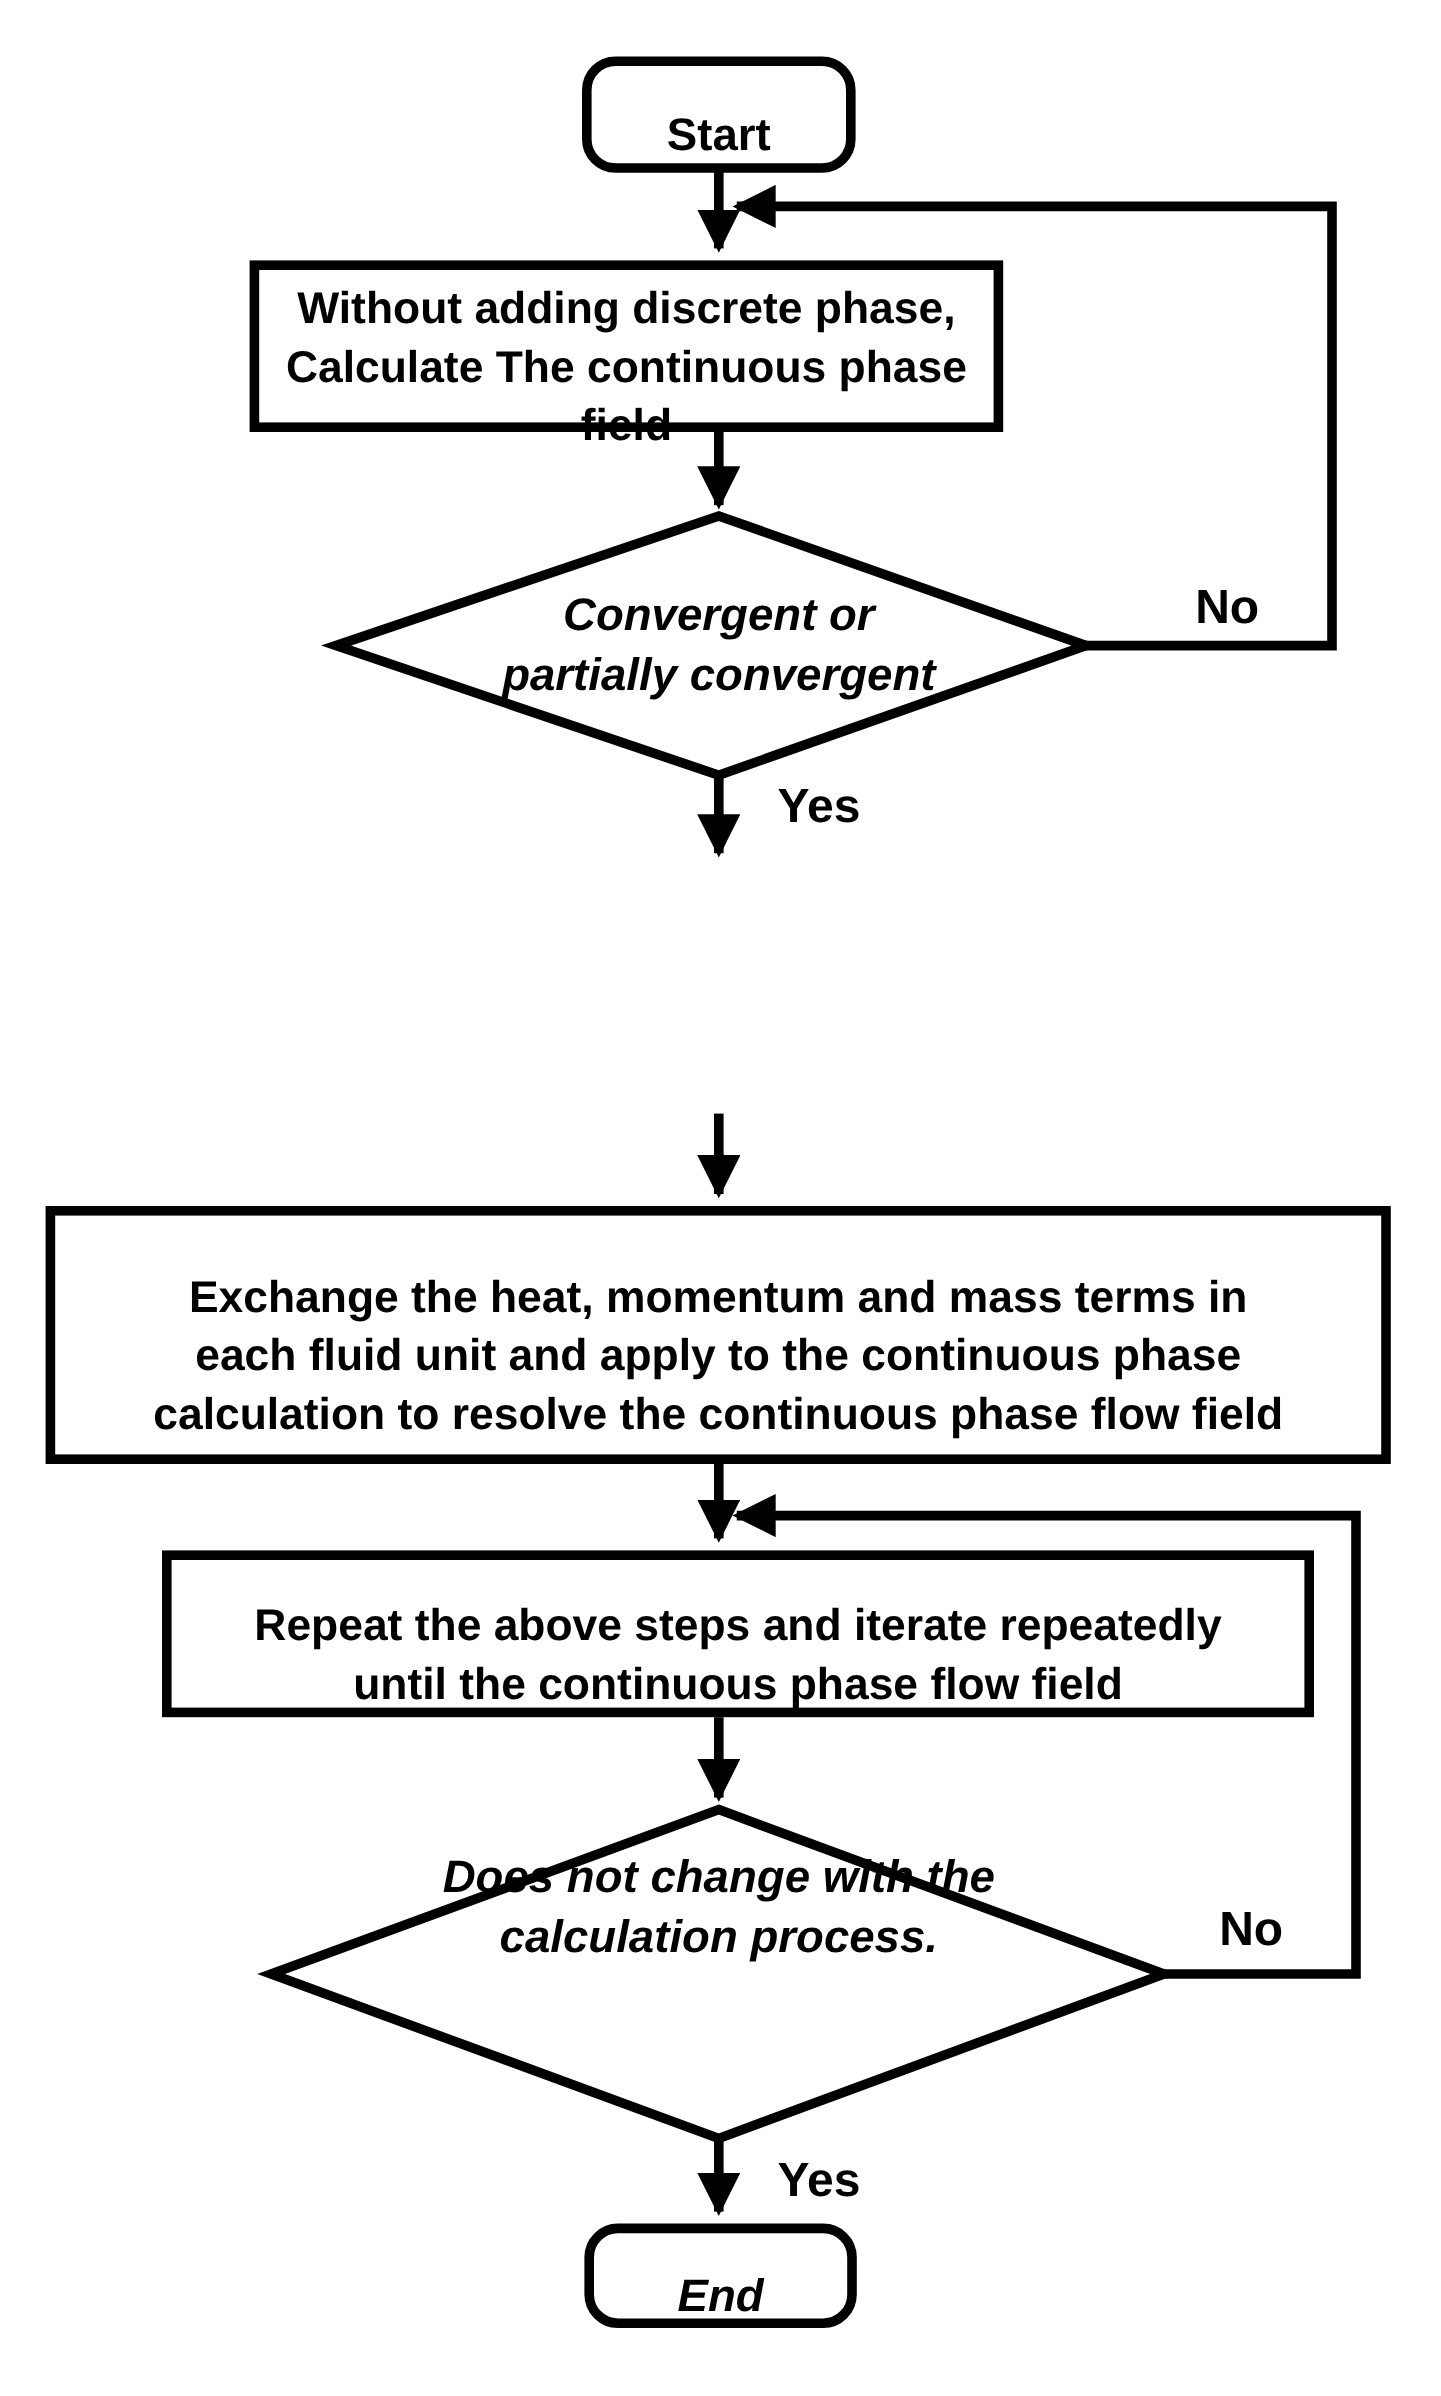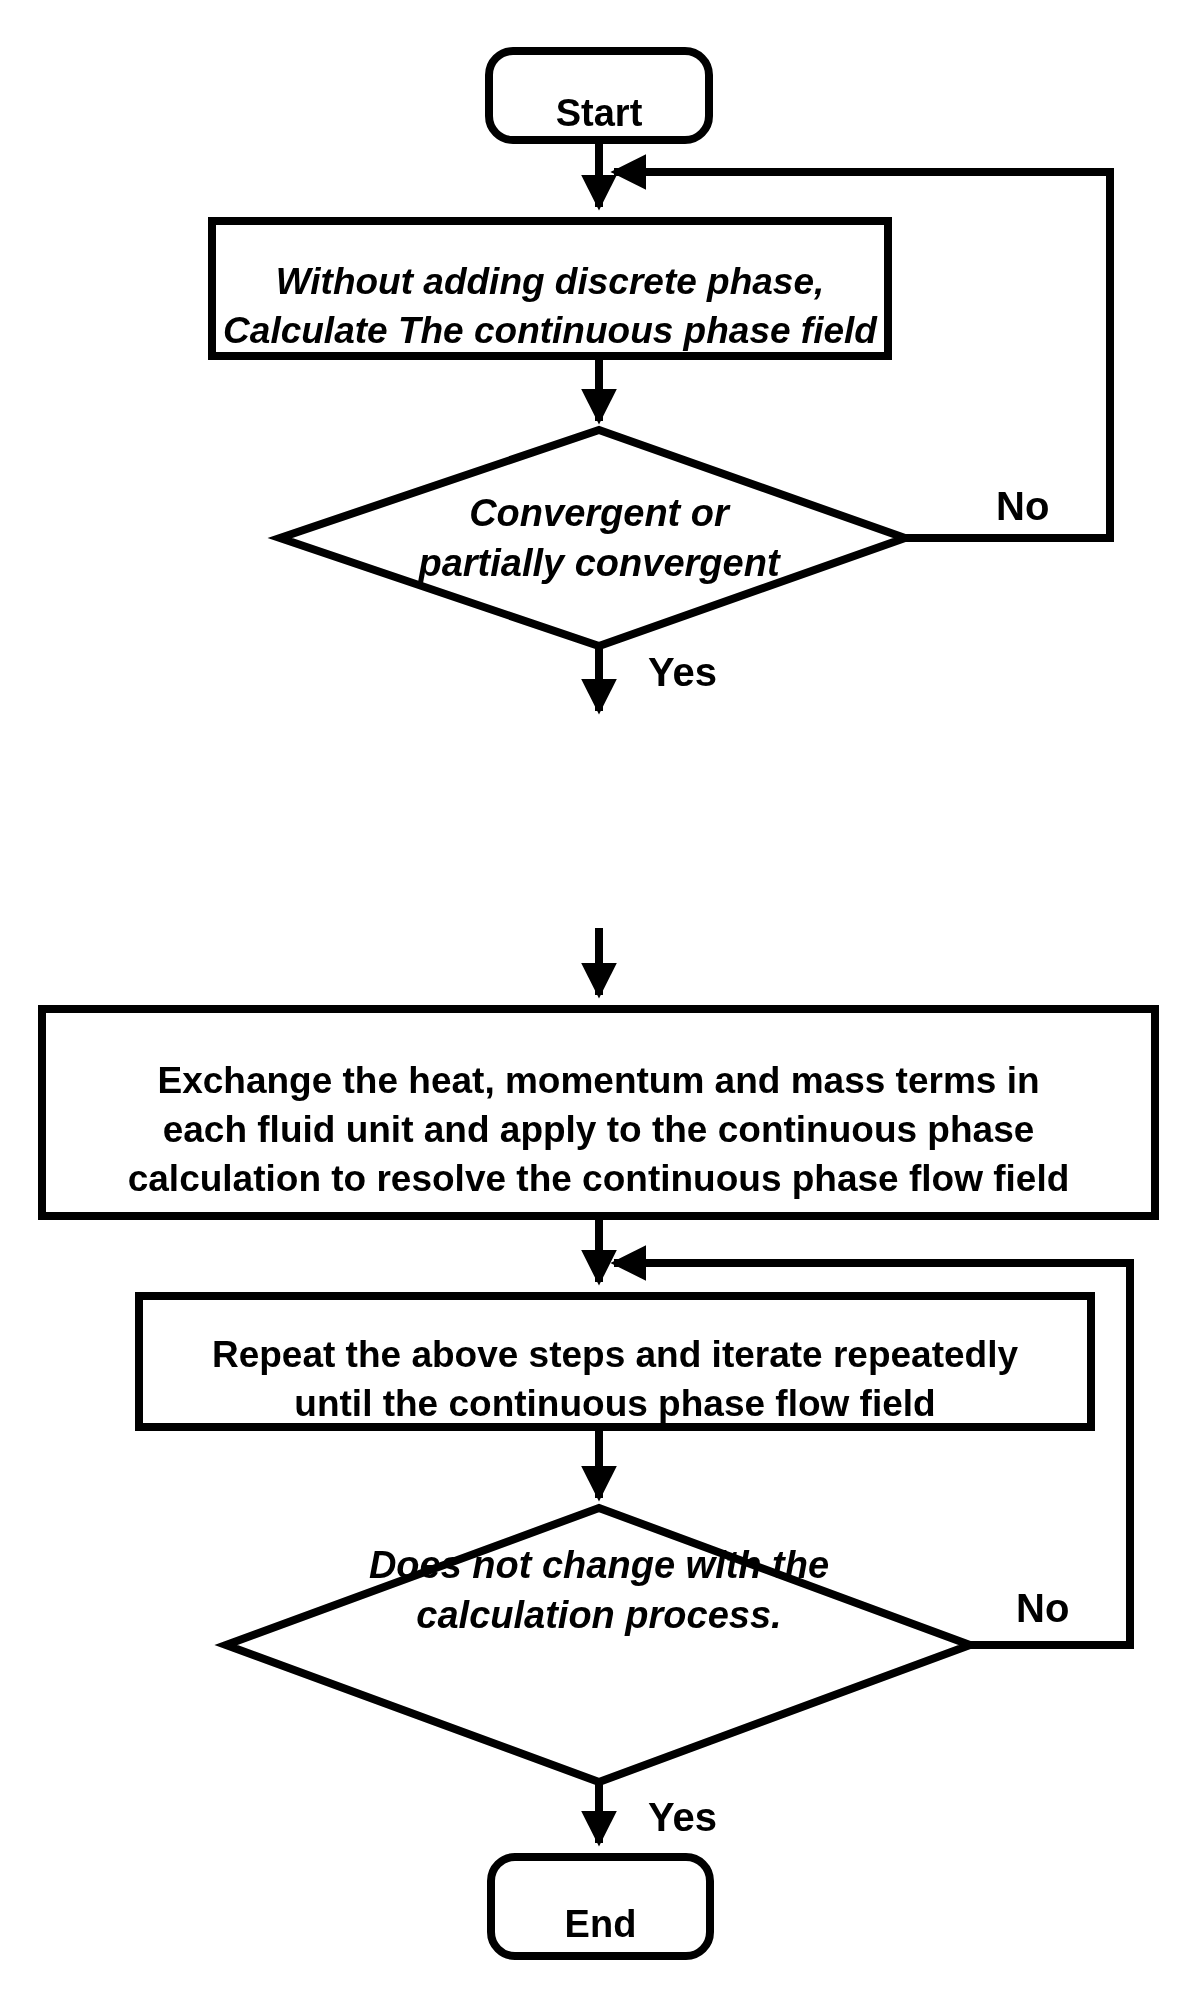--- a/index.html
+++ b/index.html
@@ -90,21 +90,21 @@
     <path d="M 968 1645 H 1130 V 1263 H 614" stroke="#000000" stroke-width="8" fill="none" marker-end="url(#arrow)"></path>
 
     <polygon points="599,430 905,538 599,646 280,538" fill="#ffffff" stroke="#000000" stroke-width="8"></polygon>
     <polygon points="599,1508 970,1645 599,1782 226,1645" fill="#ffffff" stroke="#000000" stroke-width="8"></polygon>
   </svg>
 
   <div class="node terminator" style="left:485px; top:47px; width:228px; height:97px;">
     <span>Start</span>
   </div>
 
-  <div class="node" style="left:208px; top:217px; width:684px; height:143px;font-style:italic;">
+  <div class="node" style="left:208px; top:217px; width:628px; height:143px;">
     <span>Without adding discrete phase,
 Calculate The continuous phase field</span>
   </div>
 
   <div class="diamond-text" style="left:319px; top:468px; width:560px; height:140px;">
     <span>Convergent or
 partially convergent</span>
   </div>
 
 
@@ -117,21 +117,21 @@
   <div class="node" style="left:135px; top:1292px; width:960px; height:139px;">
     <span>Repeat the above steps and iterate repeatedly
 until the continuous phase flow field</span>
   </div>
 
   <div class="diamond-text" style="left:299px; top:1520px; width:600px; height:140px;">
     <span>Does not change with the
 calculation process.</span>
   </div>
 
-  <div class="node terminator" style="left:487px; top:1853px; width:227px; height:107px;">
+  <div class="node terminator" style="left:487px; top:1853px; width:227px; height:87px;font-style:italic;">
     <span>End</span>
   </div>
 
   <div class="edge-label" style="left:648px; top:652px;">Yes</div>
   <div class="edge-label" style="left:996px; top:486px;">No</div>
   <div class="edge-label" style="left:648px; top:1797px;">Yes</div>
   <div class="edge-label" style="left:1016px; top:1588px;">No</div>
 
 </div>
 

